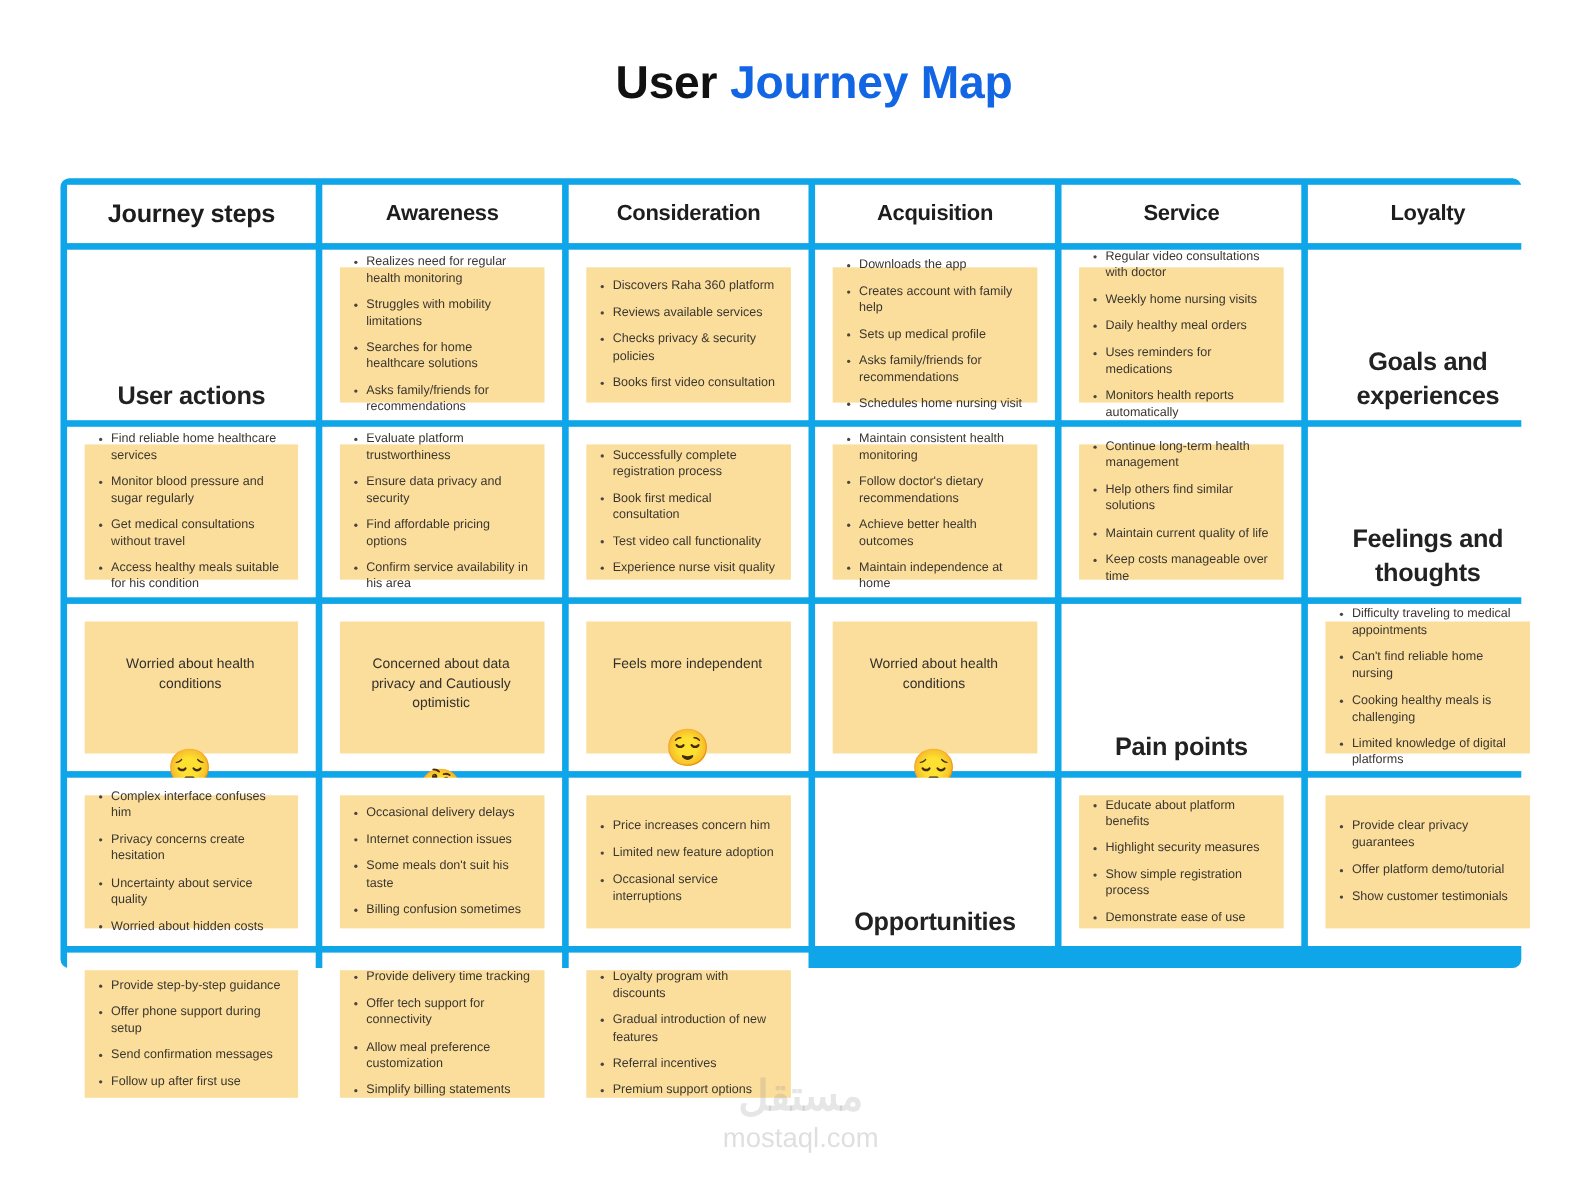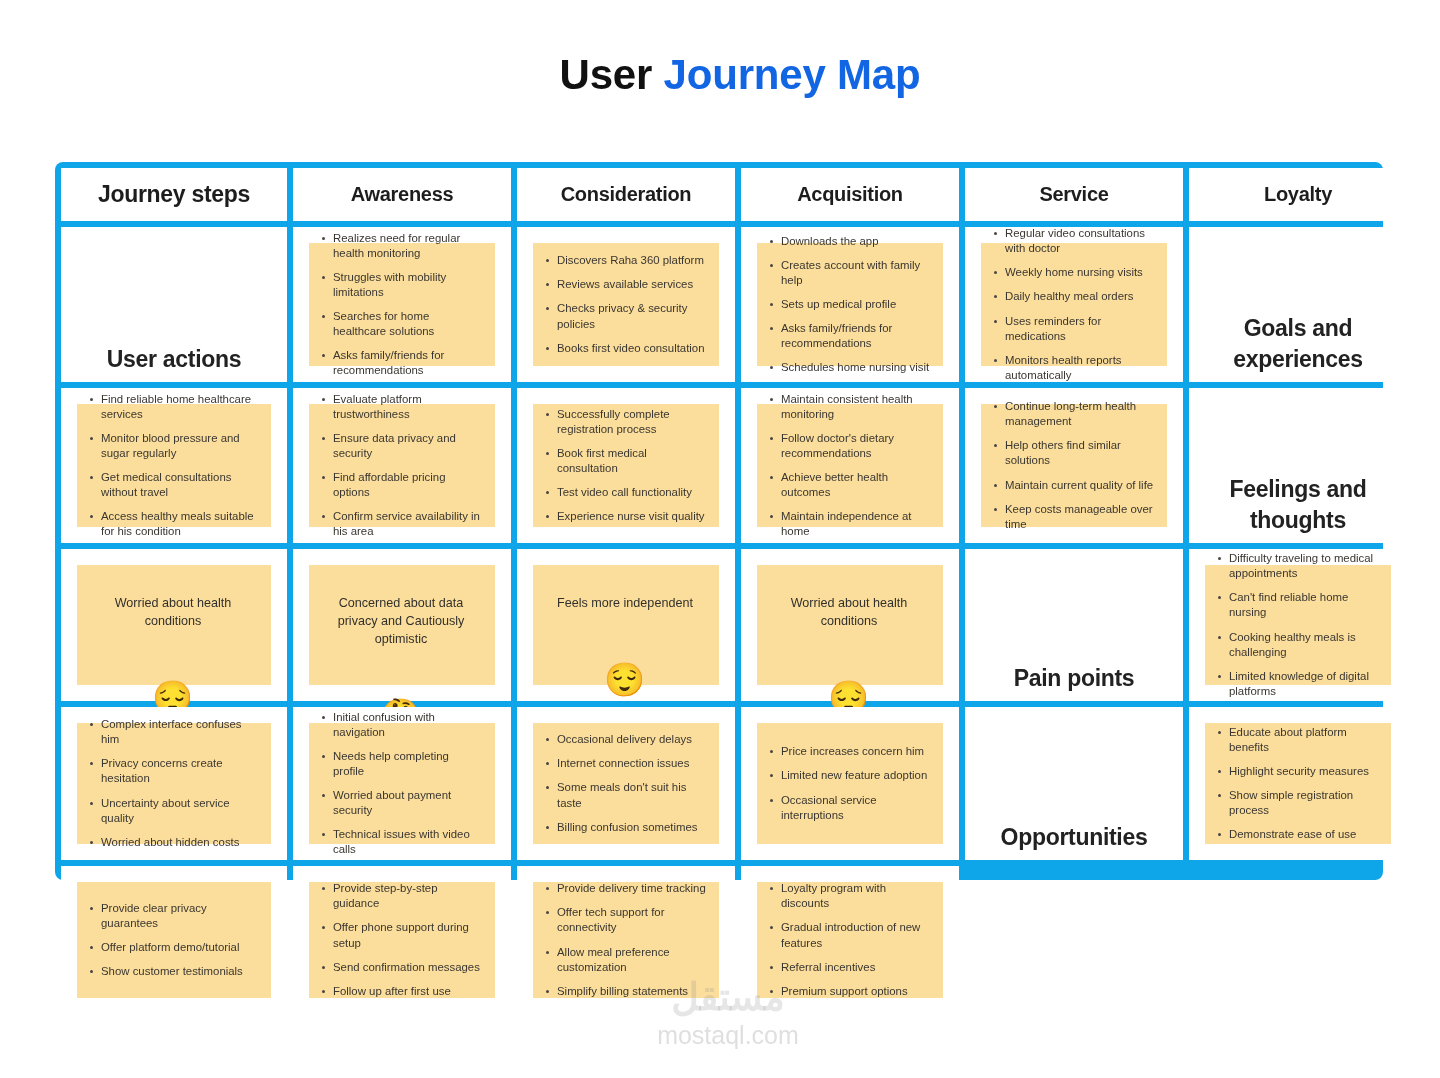--- a/index.html
+++ b/index.html
@@ -357,30 +357,20 @@
               <li>Complex interface confuses him</li>
               <li>Privacy concerns create hesitation</li>
               <li>Uncertainty about service quality</li>
               <li>Worried about hidden costs</li>
             </ul>
           </div>
         </div>
         <div class="cell">
           <div class="card">
             <ul class="bullets">
-              <li>Initial confusion with navigation</li>
-              <li>Needs help completing profile</li>
-              <li>Worried about payment security</li>
-              <li>Technical issues with video calls</li>
-            </ul>
-          </div>
-        </div>
-        <div class="cell">
-          <div class="card">
-            <ul class="bullets">
               <li>Occasional delivery delays</li>
               <li>Internet connection issues</li>
               <li>Some meals don't suit his taste</li>
               <li>Billing confusion sometimes</li>
             </ul>
           </div>
         </div>
         <div class="cell">
           <div class="card">
             <ul class="bullets">

